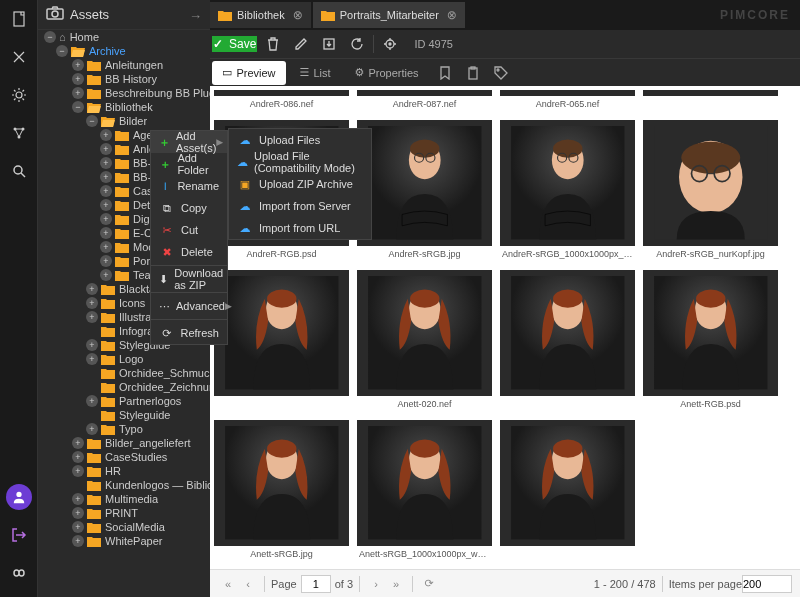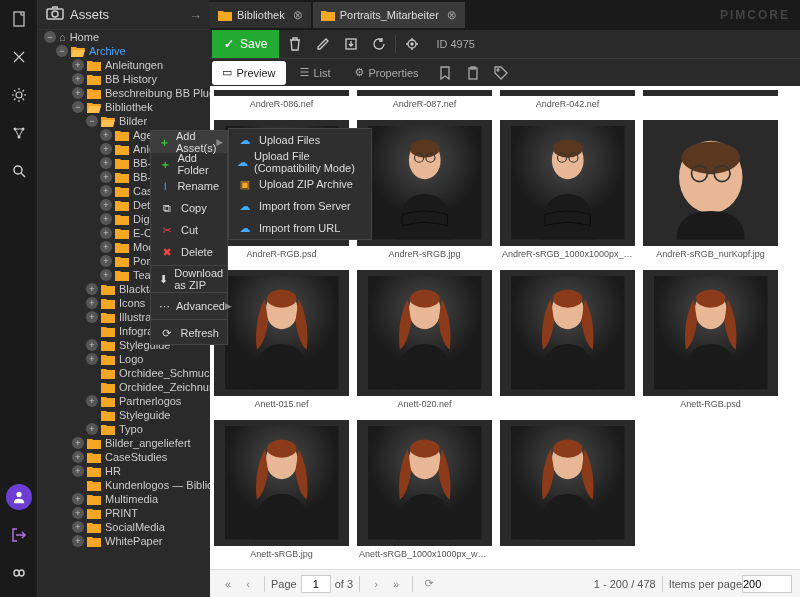--- a/index.html
+++ b/index.html
@@ -17,21 +17,21 @@
 .tree-panel .expander { width: 12px; height: 12px; border-radius: 50%; background: #555; color: #ccc; font-size: 9px; line-height: 12px; text-align: center; margin-right: 3px; flex-shrink: 0; }
 .tree-panel .folder-icon { width: 14px; height: 11px; margin-right: 4px; flex-shrink: 0; }
 .tree-panel .home-icon { color: #999; margin-right: 4px; }
 .tabs { position: absolute; left: 210px; top: 0; right: 0; height: 30px; background: #1a1a1a; display: flex; align-items: center; }
 .tabs .tab { height: 26px; background: #2f2f2f; display: flex; align-items: center; color: #ddd; font-size: 11px; padding: 0 8px; margin-right: 2px; cursor: pointer; }
 .tabs .tab.active { background: #3a3a3a; justify-content: space-between; }
 .tabs .tab .folder-icon { width: 14px; height: 11px; margin-right: 5px; }
 .tabs .tab .close { margin-left: 8px; color: #999; font-size: 12px; }
 .tabs .logo { position: absolute; right: 10px; color: #444; font-size: 12px; font-weight: bold; letter-spacing: 2px; }
 .action-bar { position: absolute; left: 210px; top: 30px; right: 0; height: 28px; background: #2a2a2a; display: flex; align-items: center; }
-.action-bar .save-btn { height: 28px; background: #22aa33; color: #fff; display: flex; align-items: center; padding: 0 12px; font-size: 12px; margin: 12px 2px; cursor: pointer; }
+.action-bar .save-btn { height: 16px; background: #22aa33; color: #fff; display: flex; align-items: center; padding: 0 1px; font-size: 12px; margin: 12px 2px; cursor: pointer; }
 .action-bar .save-btn::before { content: "✓"; margin-right: 6px; font-weight: bold; }
 .action-bar .abtn { width: 28px; height: 28px; display: flex; align-items: center; justify-content: center; color: #ccc; cursor: pointer; }
 .action-bar .divider { width: 1px; height: 18px; background: #444; margin: 0 2px; }
 .action-bar .idtext { color: #aaa; font-size: 11px; margin-left: 10px; }
 .view-bar { position: absolute; left: 210px; top: 58px; right: 0; height: 28px; background: #2a2a2a; border-top: 1px solid #383838; display: flex; align-items: center; }
 .view-bar .vbtn { height: 24px; display: flex; align-items: center; padding: 0 10px; color: #aaa; font-size: 11px; cursor: pointer; margin: 0 2px; }
 .view-bar .vbtn.active { background: #fff; color: #222; border-radius: 3px; }
 .view-bar .vicon { margin-right: 4px; }
 .view-bar .vbtn-icon { width: 28px; height: 28px; display: flex; align-items: center; justify-content: center; color: #aaa; cursor: pointer; }
 .content { position: absolute; left: 210px; top: 86px; right: 0; bottom: 28px; background: #fff; overflow: auto; padding: 4px; }
@@ -477,21 +477,21 @@
       <div class="thumb thumb-row1">
         <div class="img"></div>
         <div class="caption">AndreR-086.nef</div>
       </div>
       <div class="thumb thumb-row1">
         <div class="img"></div>
         <div class="caption">AndreR-087.nef</div>
       </div>
       <div class="thumb thumb-row1">
         <div class="img"></div>
-        <div class="caption">AndreR-042.nef</div>
+        <div class="caption">AndreR-065.nef</div>
       </div>
       <div class="thumb thumb-row1">
         <div class="img"></div>
         <div class="caption"></div>
       </div>
       <div class="thumb">
         <div class="img">
           <svg class="person-svg" viewBox="0 0 100 100">
             <rect width="100" height="100" fill="#2a2a2a"></rect>
             <radialGradient id="gm1" cx="50%" cy="30%">
@@ -569,21 +569,20 @@
               <stop offset="0%" stop-color="#4a4a4a"></stop>
               <stop offset="100%" stop-color="#1a1a1a"></stop>
             </radialGradient>
             <rect width="100" height="100" fill="url(#gf1)"></rect>
             <path d="M25 100 Q25 60 50 60 Q75 60 75 100 Z" fill="#1a1a1a"></path>
             <ellipse cx="50" cy="30" rx="14" ry="17" fill="#e8b896"></ellipse>
             <ellipse cx="50" cy="20" rx="13" ry="8" fill="#8b3a1a"></ellipse>
             <path d="M35 20 Q25 40 28 65 Q35 60 38 40 M65 20 Q75 40 72 65 Q65 60 62 40" fill="#8b3a1a"></path>
           </svg>
         </div>
-        <div class="caption">Anett-015.nef</div>
       </div>
       <div class="thumb">
         <div class="img">
           <svg class="person-svg" viewBox="0 0 100 100">
             <rect width="100" height="100" fill="#2a2a2a"></rect>
             <radialGradient id="gf1" cx="50%" cy="30%">
               <stop offset="0%" stop-color="#4a4a4a"></stop>
               <stop offset="100%" stop-color="#1a1a1a"></stop>
             </radialGradient>
             <rect width="100" height="100" fill="url(#gf1)"></rect>

